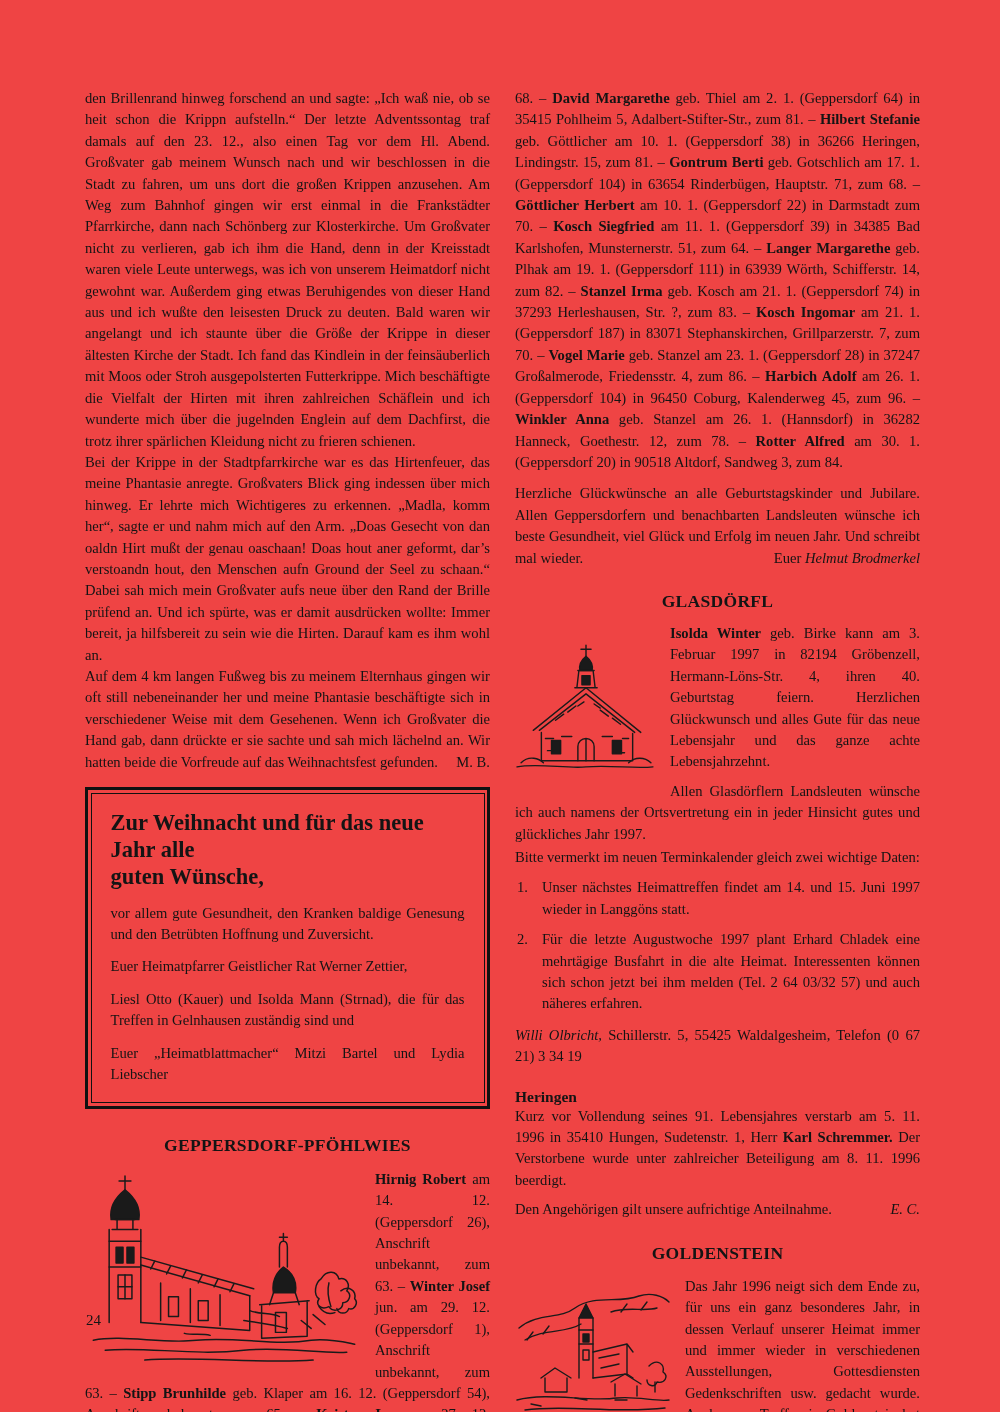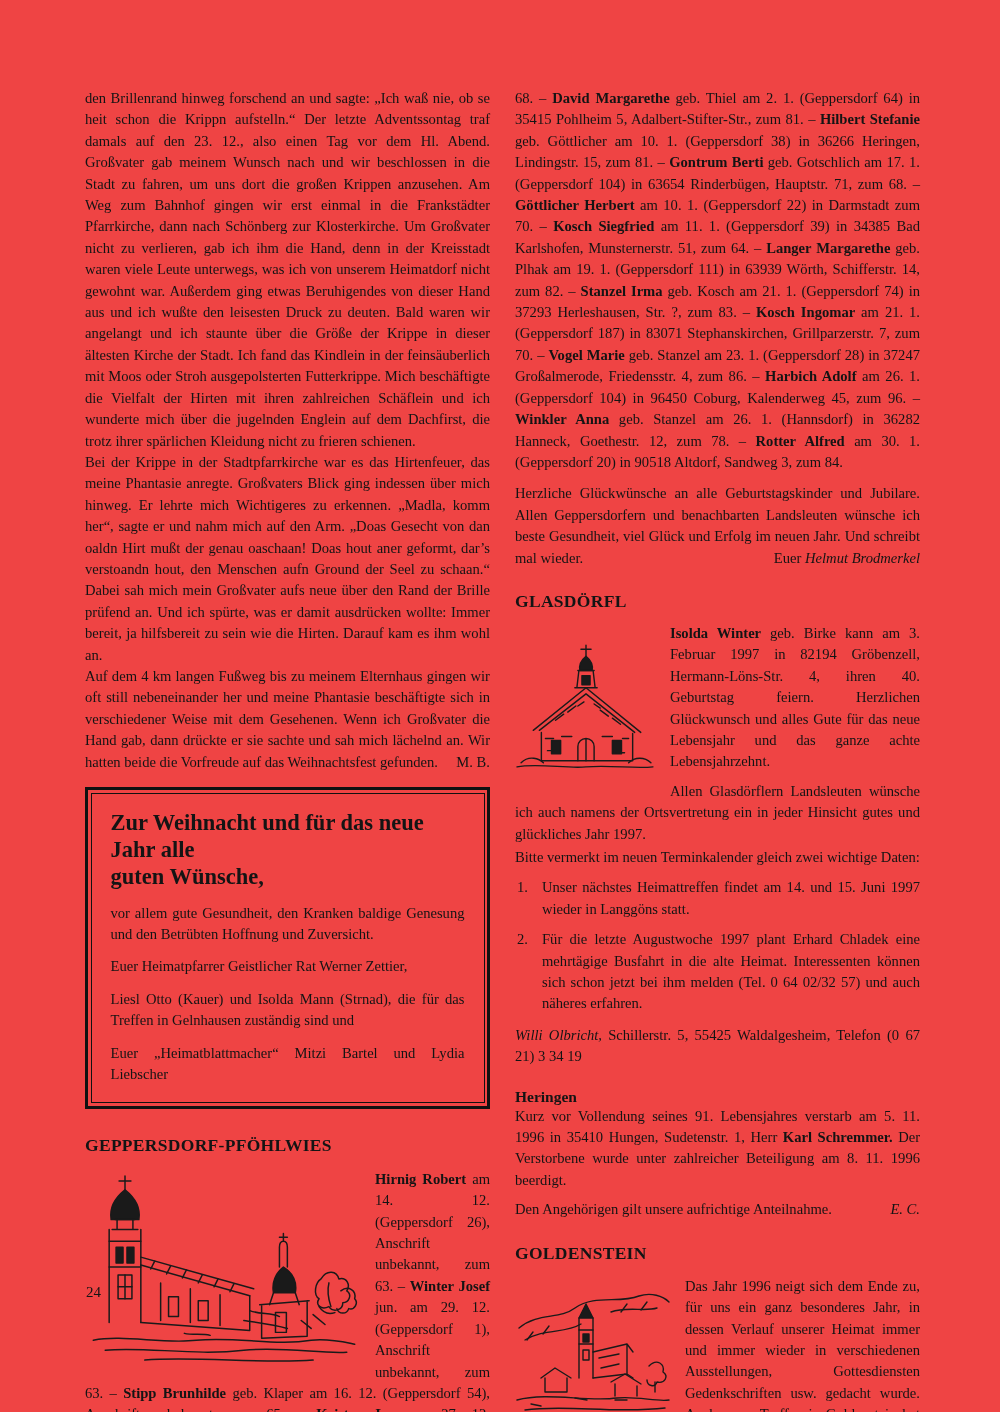--- a/index.html
+++ b/index.html
@@ -12,42 +12,42 @@
   .body-text { font-size:14.6px; line-height:21.4px; text-align:justify; }
   .sig { float:right; padding-left:10px; }
 
   
   .wishes-box { border:3.5px solid #111; padding:2.5px; margin-top:14px; }
   .wishes-inner { border:1.5px solid #111; padding:15px 19px 17px; }
   .wishes-title { text-align:left; font-weight:bold; font-size:22.5px; line-height:27px; margin-bottom:13px; }
   .wishes-inner .body-text { margin-bottom:11px; }
   .wishes-inner .body-text:last-child { margin-bottom:0; }
 
-  .section-heading { text-align:left; font-size:17.5px; font-weight:bold; letter-spacing:.3px; }
+  .section-heading { text-align:center; font-size:17.5px; font-weight:bold; letter-spacing:.3px; }
   .sub-heading { font-size:15.5px; font-weight:bold; margin-top:20px; }
 
   .heading-geppersdorf { margin:26px 0 13px; }
   .heading-glasdorfl { margin:22px 0 11px; }
   .heading-goldenstein { margin:22px 0 12px; }
 
   .figure-flow { display:flow-root; }
   .illust { float:left; }
   .illust svg { display:block; width:100%; height:100%; }
   .illust-geppersdorf { width:278px; height:198px; margin:3px 12px 4px 0; }
   .illust-glasdorfl  { width:142px; height:160px; margin:2px 13px 2px 0; }
   .illust-goldenstein{ width:158px; height:148px; margin:3px 12px 2px 0; }
 
   .mt8 { margin-top:8px; }
   .mt10 { margin-top:10px; }
   .mt2 { margin-top:2px; }
 
   .list-item { position:relative; padding-left:27px; margin-top:9px; font-size:14.6px; line-height:21.4px; text-align:justify; }
   .list-item .num { position:absolute; left:2px; top:0; }
 
-  .page-number { position:absolute; left:86px; top:1284px; font-size:15px; }
+  .page-number { position:absolute; left:86px; top:1312px; font-size:15px; }
 </style>
 </head>
 <body>
 
 <div class="page">
   <div class="columns">
 
     <div class="col">
       <p class="body-text"><span>den Brillenrand hinweg forschend an und sagte: „Ich waß nie, ob se heit schon die Krippn aufstelln.“ Der letzte Adventssontag traf damals auf den 23. 12., also einen Tag vor dem Hl. Abend. Großvater gab meinem Wunsch nach und wir beschlossen in die Stadt zu fahren, um uns dort die großen Krippen anzusehen. Am Weg zum Bahnhof gingen wir erst einmal in die Frankstädter Pfarrkirche, dann nach Schönberg zur Klosterkirche. Um Großvater nicht zu verlieren, gab ich ihm die Hand, denn in der Kreisstadt waren viele Leute unterwegs, was ich von unserem Heimatdorf nicht gewohnt war. Außerdem ging etwas Beruhigendes von dieser Hand aus und ich wußte den leisesten Druck zu deuten. Bald waren wir angelangt und ich staunte über die Größe der Krippe in dieser ältesten Kirche der Stadt. Ich fand das Kindlein in der feinsäuberlich mit Moos oder Stroh ausgepolsterten Futterkrippe. Mich beschäftigte die Vielfalt der Hirten mit ihren zahlreichen Schäflein und ich wunderte mich über die jugelnden Englein auf dem Dachfirst, die trotz ihrer spärlichen Kleidung nicht zu frieren schienen.</span></p>
       <p class="body-text"><span>Bei der Krippe in der Stadtpfarrkirche war es das Hirtenfeuer, das meine Phantasie anregte. Großvaters Blick ging indessen über mich hinweg. Er lehrte mich Wichtigeres zu erkennen. „Madla, komm her“, sagte er und nahm mich auf den Arm. „Doas Gesecht von dan oaldn Hirt mußt der genau oaschaan! Doas hout aner geformt, dar’s verstoandn hout, den Menschen aufn Ground der Seel zu schaan.“ Dabei sah mich mein Großvater aufs neue über den Rand der Brille prüfend an. Und ich spürte, was er damit ausdrücken wollte: Immer bereit, ja hilfsbereit zu sein wie die Hirten. Darauf kam es ihm wohl an.</span></p>
@@ -142,21 +142,21 @@
         <p class="body-text mt8"><span>Allen Glasdörflern Landsleuten wünsche ich auch namens der Ortsvertretung ein in jeder Hinsicht gutes und glückliches Jahr 1997.</span></p>
       </div>
       <p class="body-text mt2"><span>Bitte vermerkt im neuen Terminkalender gleich zwei wichtige Daten:</span></p>
 
       <div class="list-item">
         <span class="num">1.</span>
         <span><span>Unser nächstes Heimattreffen findet am 14. und 15. Juni 1997 wieder in Langgöns statt.</span></span>
       </div>
       <div class="list-item">
         <span class="num">2.</span>
-        <span><span>Für die letzte Augustwoche 1997 plant Erhard Chladek eine mehrtägige Busfahrt in die alte Heimat. Interessenten können sich schon jetzt bei ihm melden (Tel. 0 64 02/32 57) und auch näheres erfahren.</span></span>
+        <span><span>Für die letzte Augustwoche 1997 plant Erhard Chladek eine mehrtägige Busfahrt in die alte Heimat. Interessenten können sich schon jetzt bei ihm melden (Tel. 2 64 03/32 57) und auch näheres erfahren.</span></span>
       </div>
 
       <p class="body-text mt10"><i>Willi Olbricht,</i><span> Schillerstr. 5, 55425 Waldalgesheim, Telefon (0 67 21) 3 34 19</span></p>
 
       <h3 class="sub-heading">Heringen</h3>
       <p class="body-text"><span>Kurz vor Vollendung seines 91. Lebensjahres verstarb am 5. 11. 1996 in 35410 Hungen, Sudetenstr. 1, Herr </span><b>Karl Schremmer.</b><span> Der Verstorbene wurde unter zahlreicher Beteiligung am 8. 11. 1996 beerdigt.</span></p>
       <p class="body-text mt8">
         <span><span>Den Angehörigen gilt unsere aufrichtige Anteilnahme.</span></span>
         <span class="sig"><i>E. C.</i></span>
       </p>

